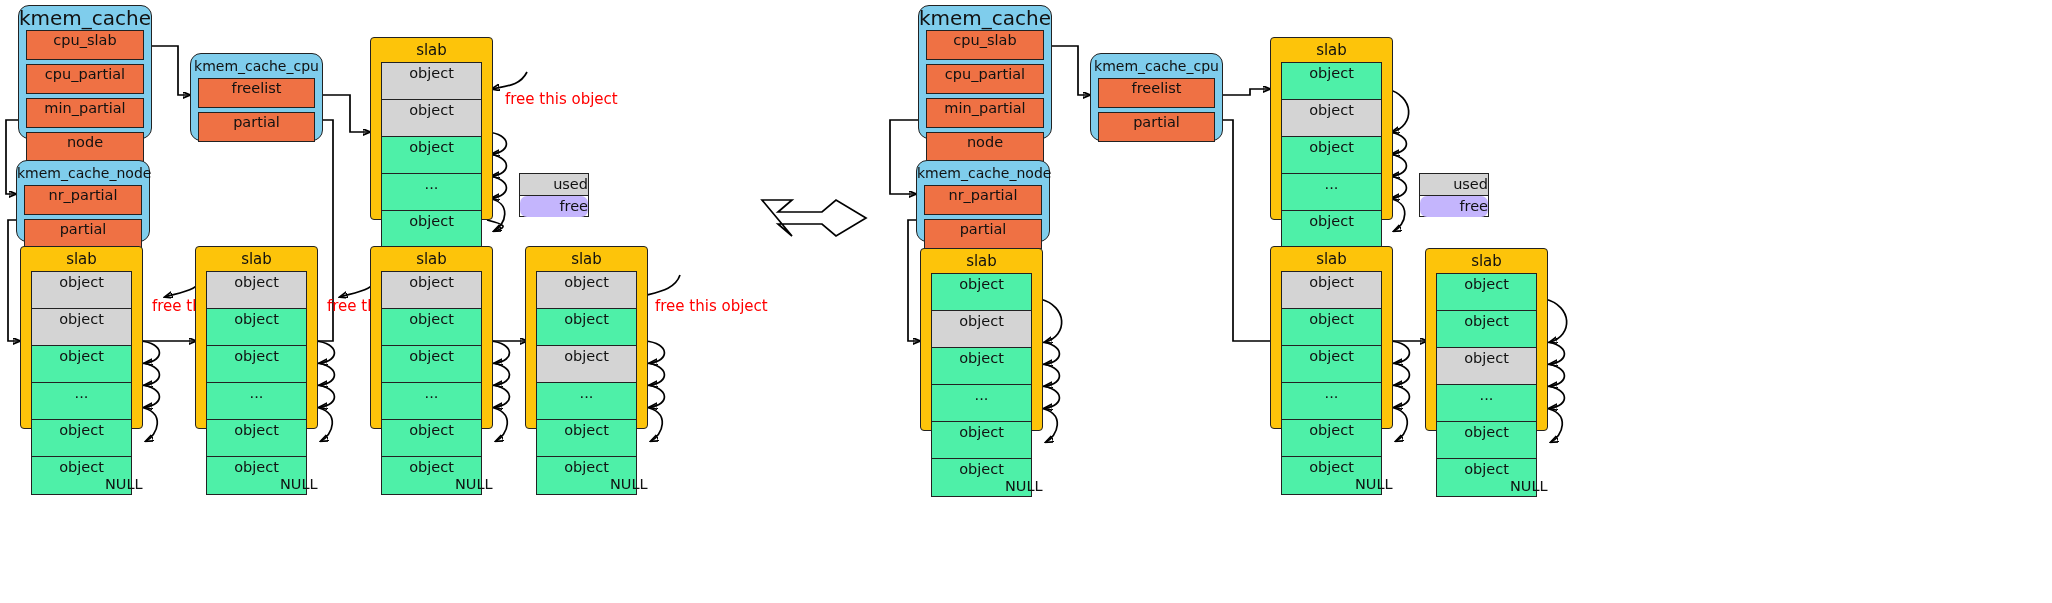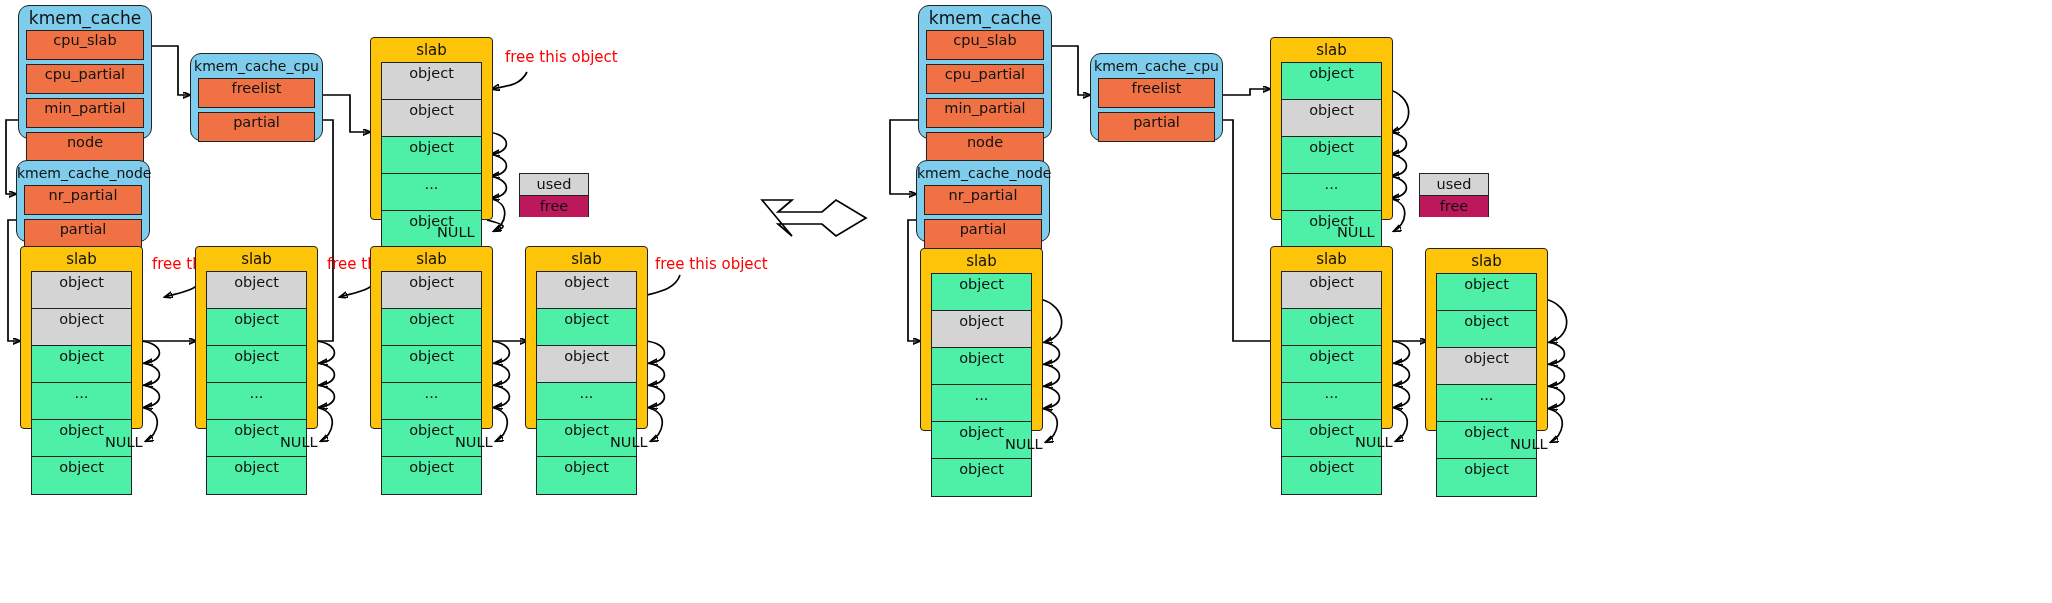--- a/index.html
+++ b/index.html
@@ -4,46 +4,46 @@
 <style>
   html,body{margin:0;padding:0;background:#ffffff;}
   body{width:2052px;height:603px;position:relative;overflow:hidden;
        font-family:"DejaVu Sans","Liberation Sans",sans-serif;}
 
   .canvas{position:absolute;inset:0;}
 
   
   .struct{position:absolute;background:#7fcdec;border:1.6px solid #222;
           border-radius:11px;box-sizing:border-box;}
-  .struct .title{text-align:center;font-size:17px;color:#111;
+  .struct .title{text-align:center;font-size:20px;color:#111;
                  padding-top:4px;padding-bottom:3px;line-height:17px;white-space:nowrap;}
   .field{background:#ef7144;border:1.4px solid #222;box-sizing:border-box;
          margin:0 7px 4px 7px;height:30px;line-height:19px;text-align:center;
          font-size:14.5px;color:#111;}
 
   
   .slab{position:absolute;background:#fdc40a;border:1.6px solid #222;
         border-radius:4px;box-sizing:border-box;}
   .slab .title{text-align:center;font-size:15px;color:#111;
                padding-top:4px;padding-bottom:3px;line-height:17px;}
   .objwrap{margin:0 10px 0 10px;border:1.4px solid #222;box-sizing:border-box;}
   .obj{height:37px;line-height:20px;text-align:center;font-size:14.5px;color:#111;
        border-bottom:1.2px solid #222;box-sizing:border-box;}
   .obj:last-child{border-bottom:none;}
   .obj.used{background:#d4d4d4;}
   .obj.free{background:#4ef0a8;}
 
   
   .legend{position:absolute;border:1.4px solid #222;box-sizing:border-box;}
-  .legend div{height:21px;line-height:20px;text-align:center;font-size:14.5px;color:#111;}
+  .legend div{height:21px;line-height:20px;text-align:right;font-size:14.5px;color:#111;}
   .legend .used{background:#d4d4d4;border-bottom:1.2px solid #222;}
-  .legend .free{background:#be185d;}
+  .legend .free{background:#c4b5fd;border-radius:7px;}
 
   
-  .lbl{position:absolute;font-size:14.5px;color:#111;white-space:nowrap;}
+  .lbl{position:absolute;font-size:14.5px;color:#111;white-space:nowrap;margin-top:42px;}
   .lbl.red{color:#ff0000;font-size:15px;}
 
   svg.wires{position:absolute;left:0;top:0;width:2052px;height:603px;
             pointer-events:none;overflow:visible;}
   svg.wires path,svg.wires line{fill:none;stroke:#000;stroke-width:1.7px;}
   .bigarrow{fill:#fff;stroke:#333;stroke-width:1.6px;}
 </style>
 </head>
 <body>
 

